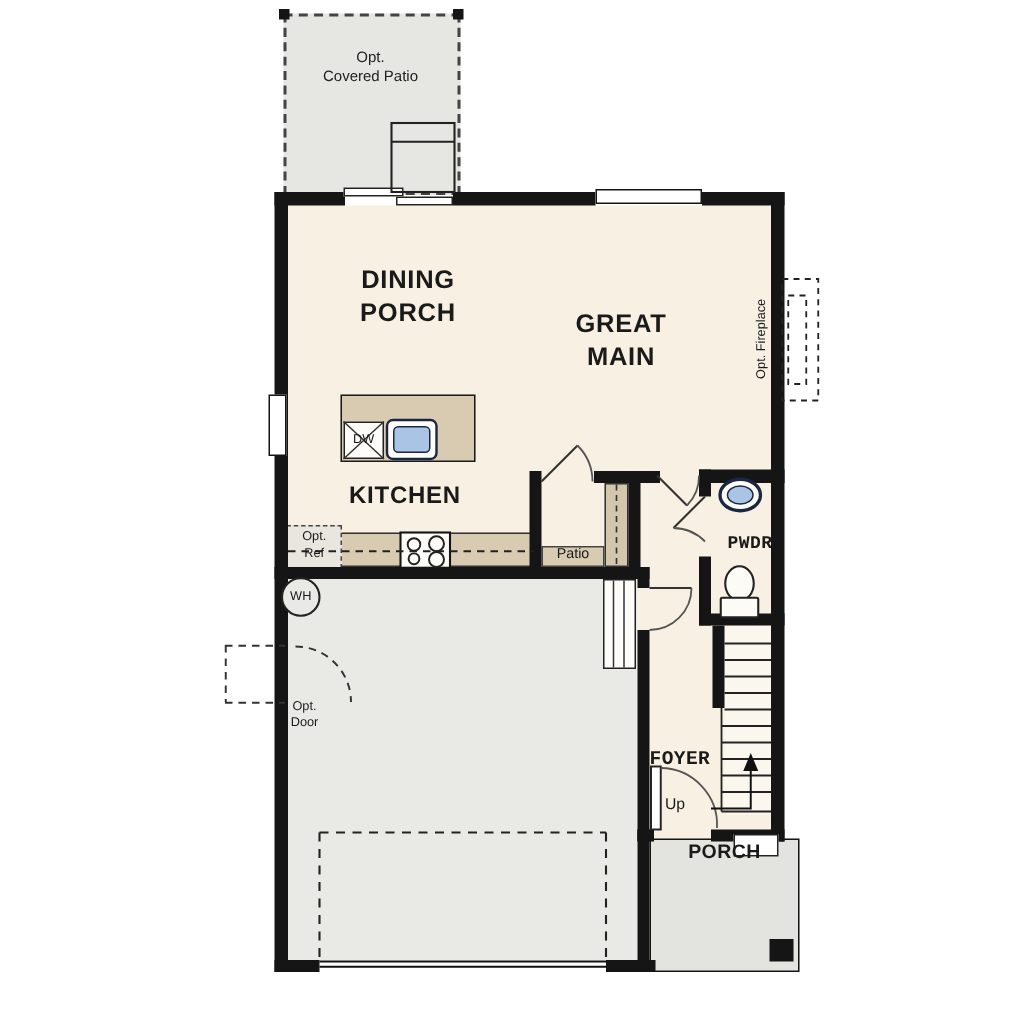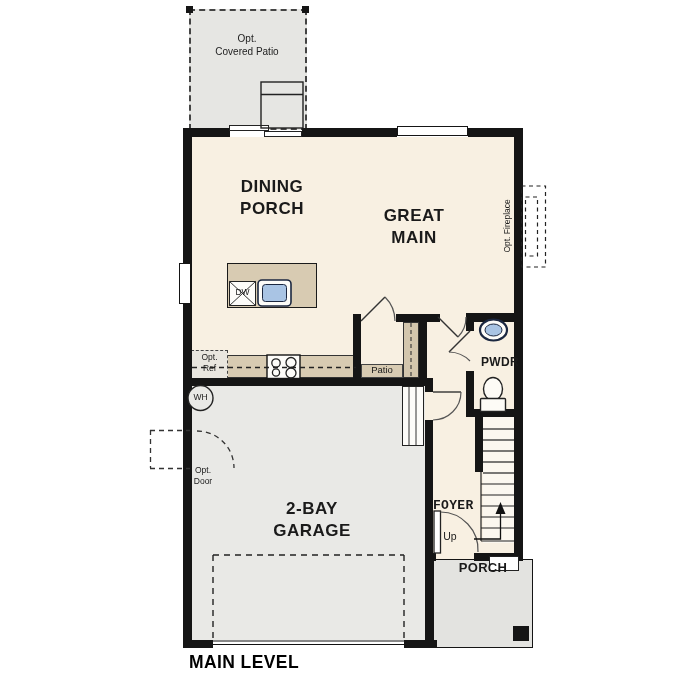--- a/index.html
+++ b/index.html
@@ -172,29 +172,27 @@
     <g>
       <ellipse cx="493" cy="389" rx="9.5" ry="11.5" fill="#fdfbf6" stroke="#222" stroke-width="1.4"></ellipse>
       <rect x="480.5" y="398.5" width="25" height="13" rx="1" fill="#fdfbf6" stroke="#222" stroke-width="1.4"></rect>
     </g>
   </svg>
 
   <div class="label b pre" style="left:212px;top:176px;width:120px;font-size:17px;line-height:22px;letter-spacing:.5px;">DINING
 PORCH</div>
   <div class="label b pre" style="left:354px;top:205px;width:120px;font-size:17px;line-height:22px;letter-spacing:.5px;">GREAT
 MAIN</div>
-  <div class="label b pre" style="left:252px;top:498px;width:120px;font-size:17px;line-height:22px;letter-spacing:.5px;">2-BAY
-GARAGE</div>
+  <div class="label b" style="left:210px;top:322px;width:120px;font-size:16px;letter-spacing:.5px;">KITCHEN</div>
   <div class="label b nowrap" style="left:433px;top:499px;font-size:13px;letter-spacing:.3px;font-family:Liberation Mono, monospace;">FOYER</div>
   <div class="label b" style="left:443px;top:561px;width:80px;font-size:13px;letter-spacing:.3px;">PORCH</div>
-  <div class="label b" style="left:470px;top:356px;width:60px;font-size:12px;letter-spacing:.3px;">PWDR</div>
+  <div class="label b" style="left:470px;top:356px;width:60px;font-size:12px;letter-spacing:.3px;font-family:Liberation Mono, monospace;">PWDR</div>
   <div class="label" style="left:352px;top:365px;width:60px;font-size:9.5px;">Patio</div>
   <div class="label pre" style="left:187px;top:32px;width:120px;font-size:10px;line-height:13px;color:#222;">Opt.
 Covered Patio</div>
-  <div class="label b nowrap" style="left:189px;top:652px;font-size:17.5px;letter-spacing:.4px;color:#000;">MAIN LEVEL</div>
 
   <div class="label pre" style="left:191px;top:352px;width:37px;font-size:8.5px;line-height:11px;">Opt.
 Ref</div>
   <div class="label pre" style="left:186px;top:465px;width:34px;font-size:8.5px;line-height:11px;">Opt.
 Door</div>
   <div class="label nowrap" style="left:467px;top:221px;width:82px;font-size:8.5px;transform:rotate(-90deg);transform-origin:center;">Opt. Fireplace</div>
   <div class="label" style="left:188px;top:393px;width:25px;font-size:8.5px;">WH</div>
   <div class="label" style="left:229px;top:288px;width:27px;font-size:8.5px;">DW</div>
   <div class="label" style="left:435px;top:530px;width:30px;font-size:10.5px;">Up</div>
 </div>

